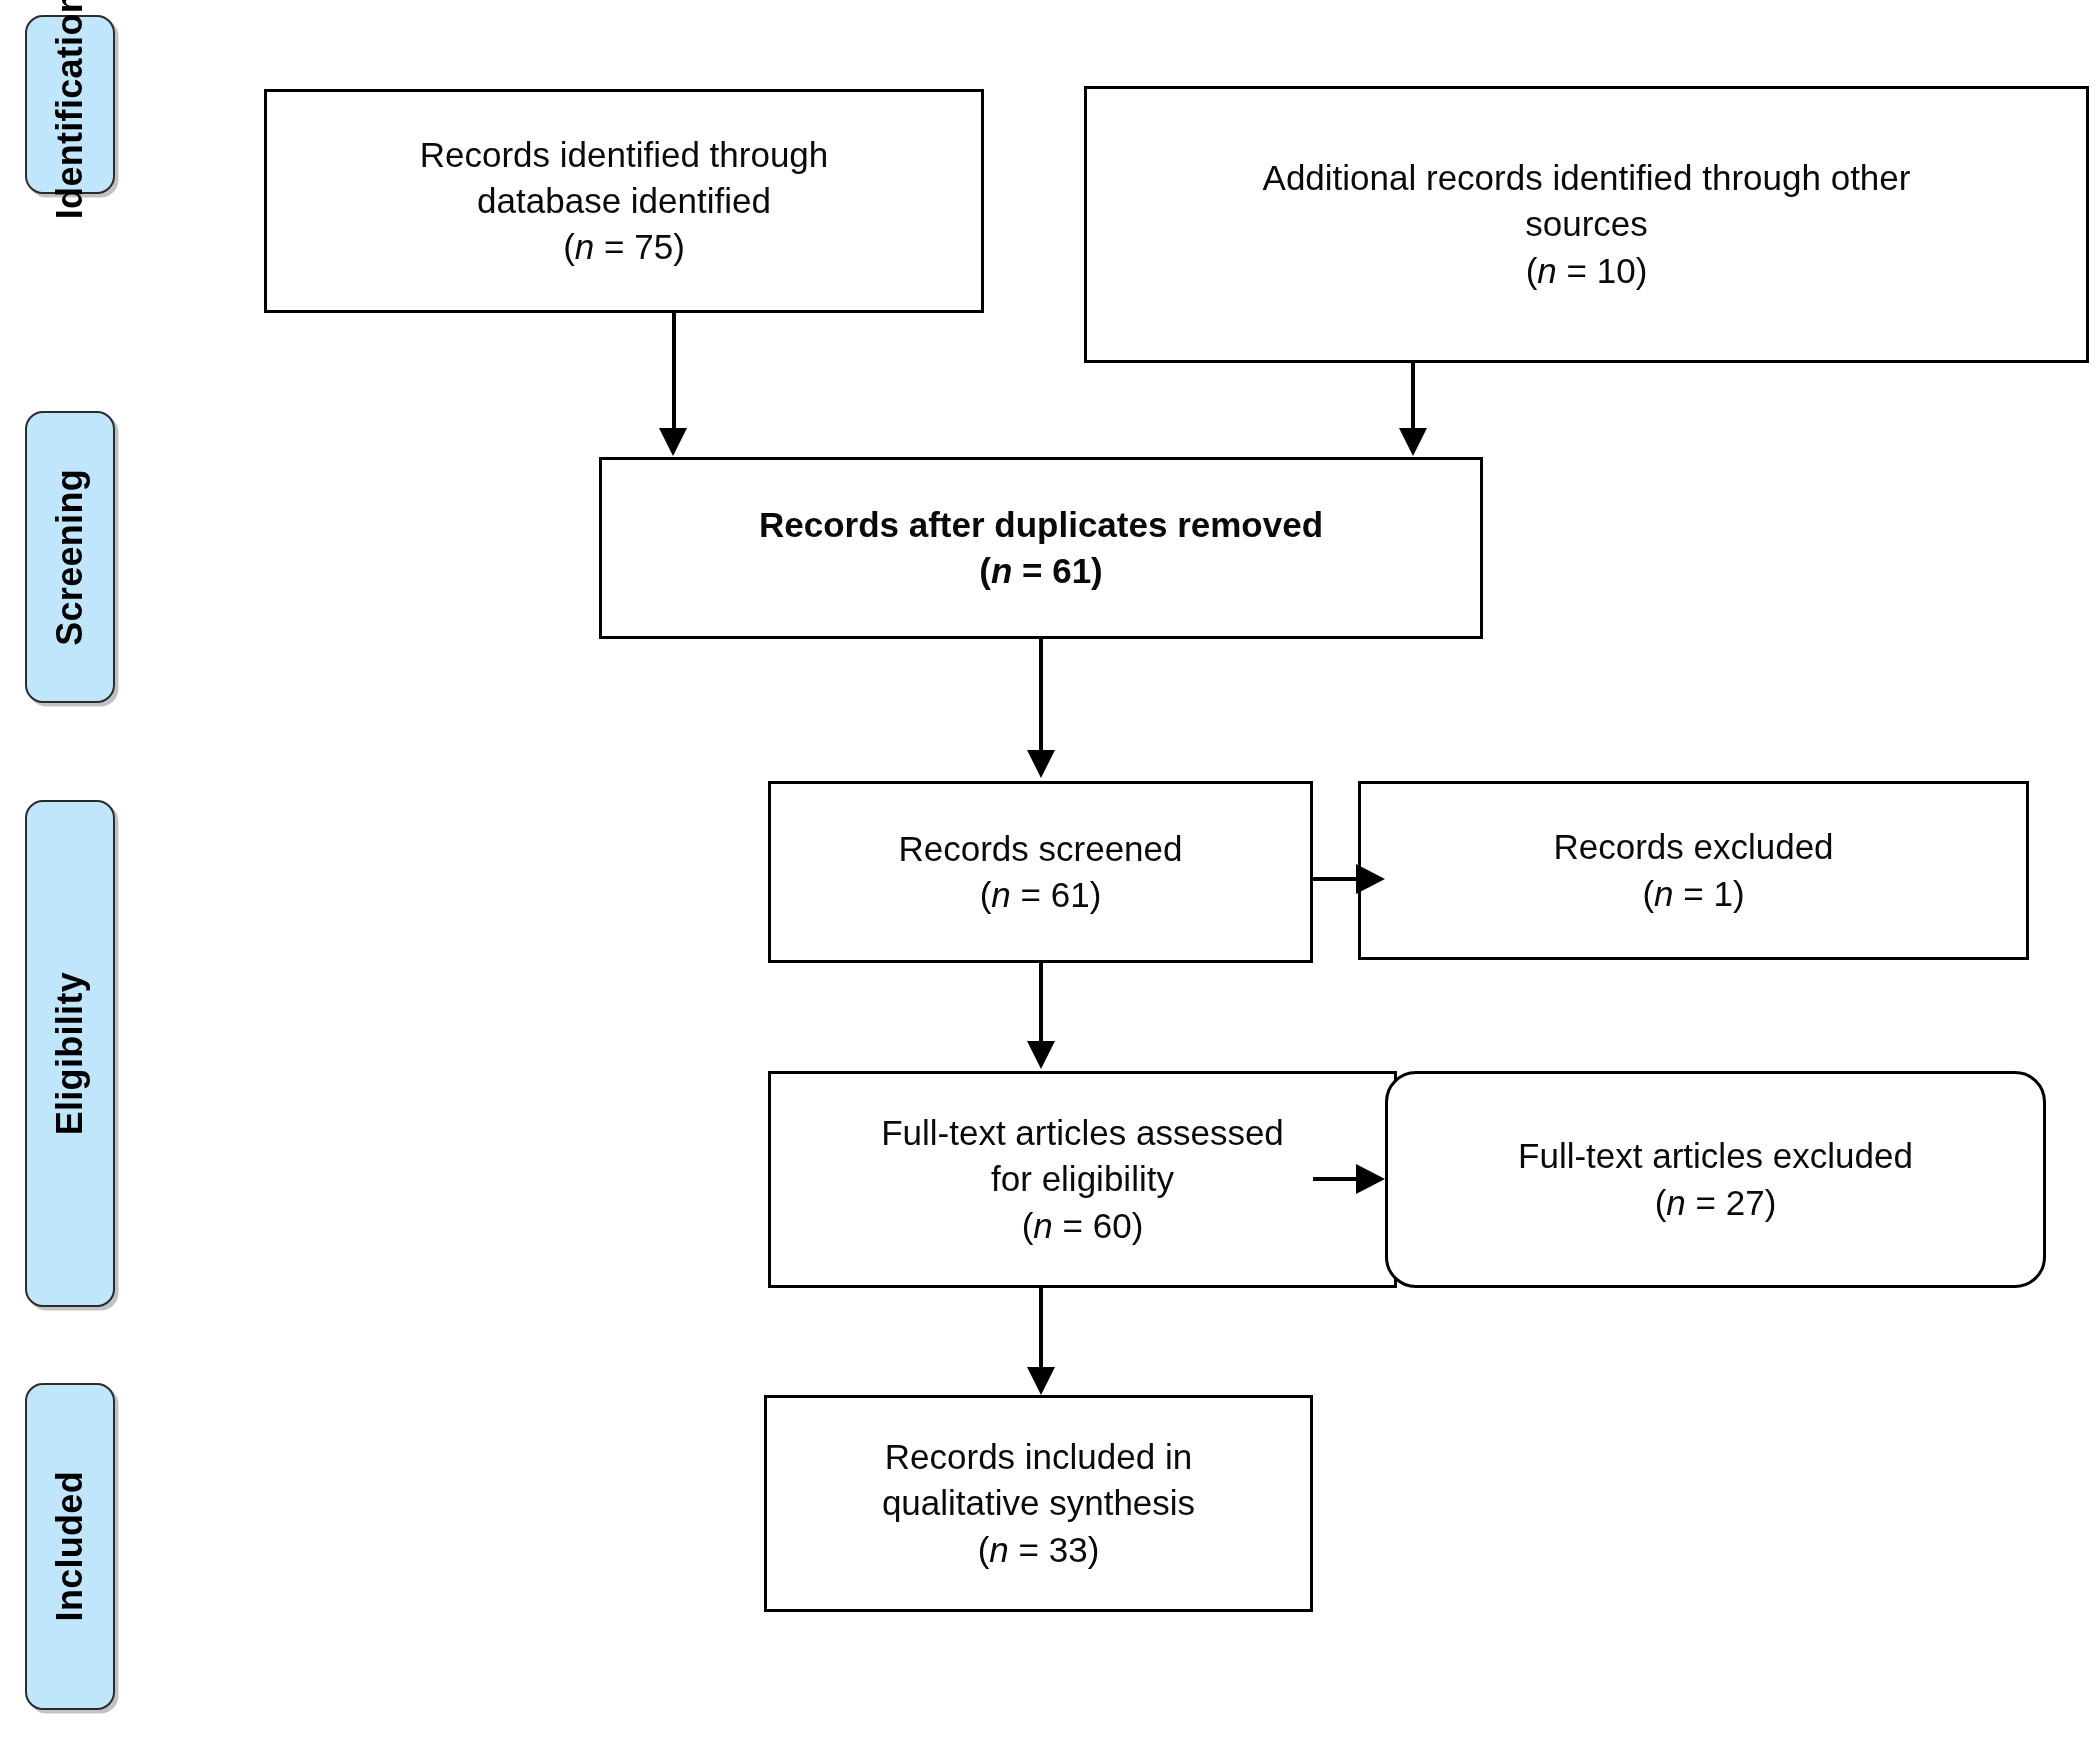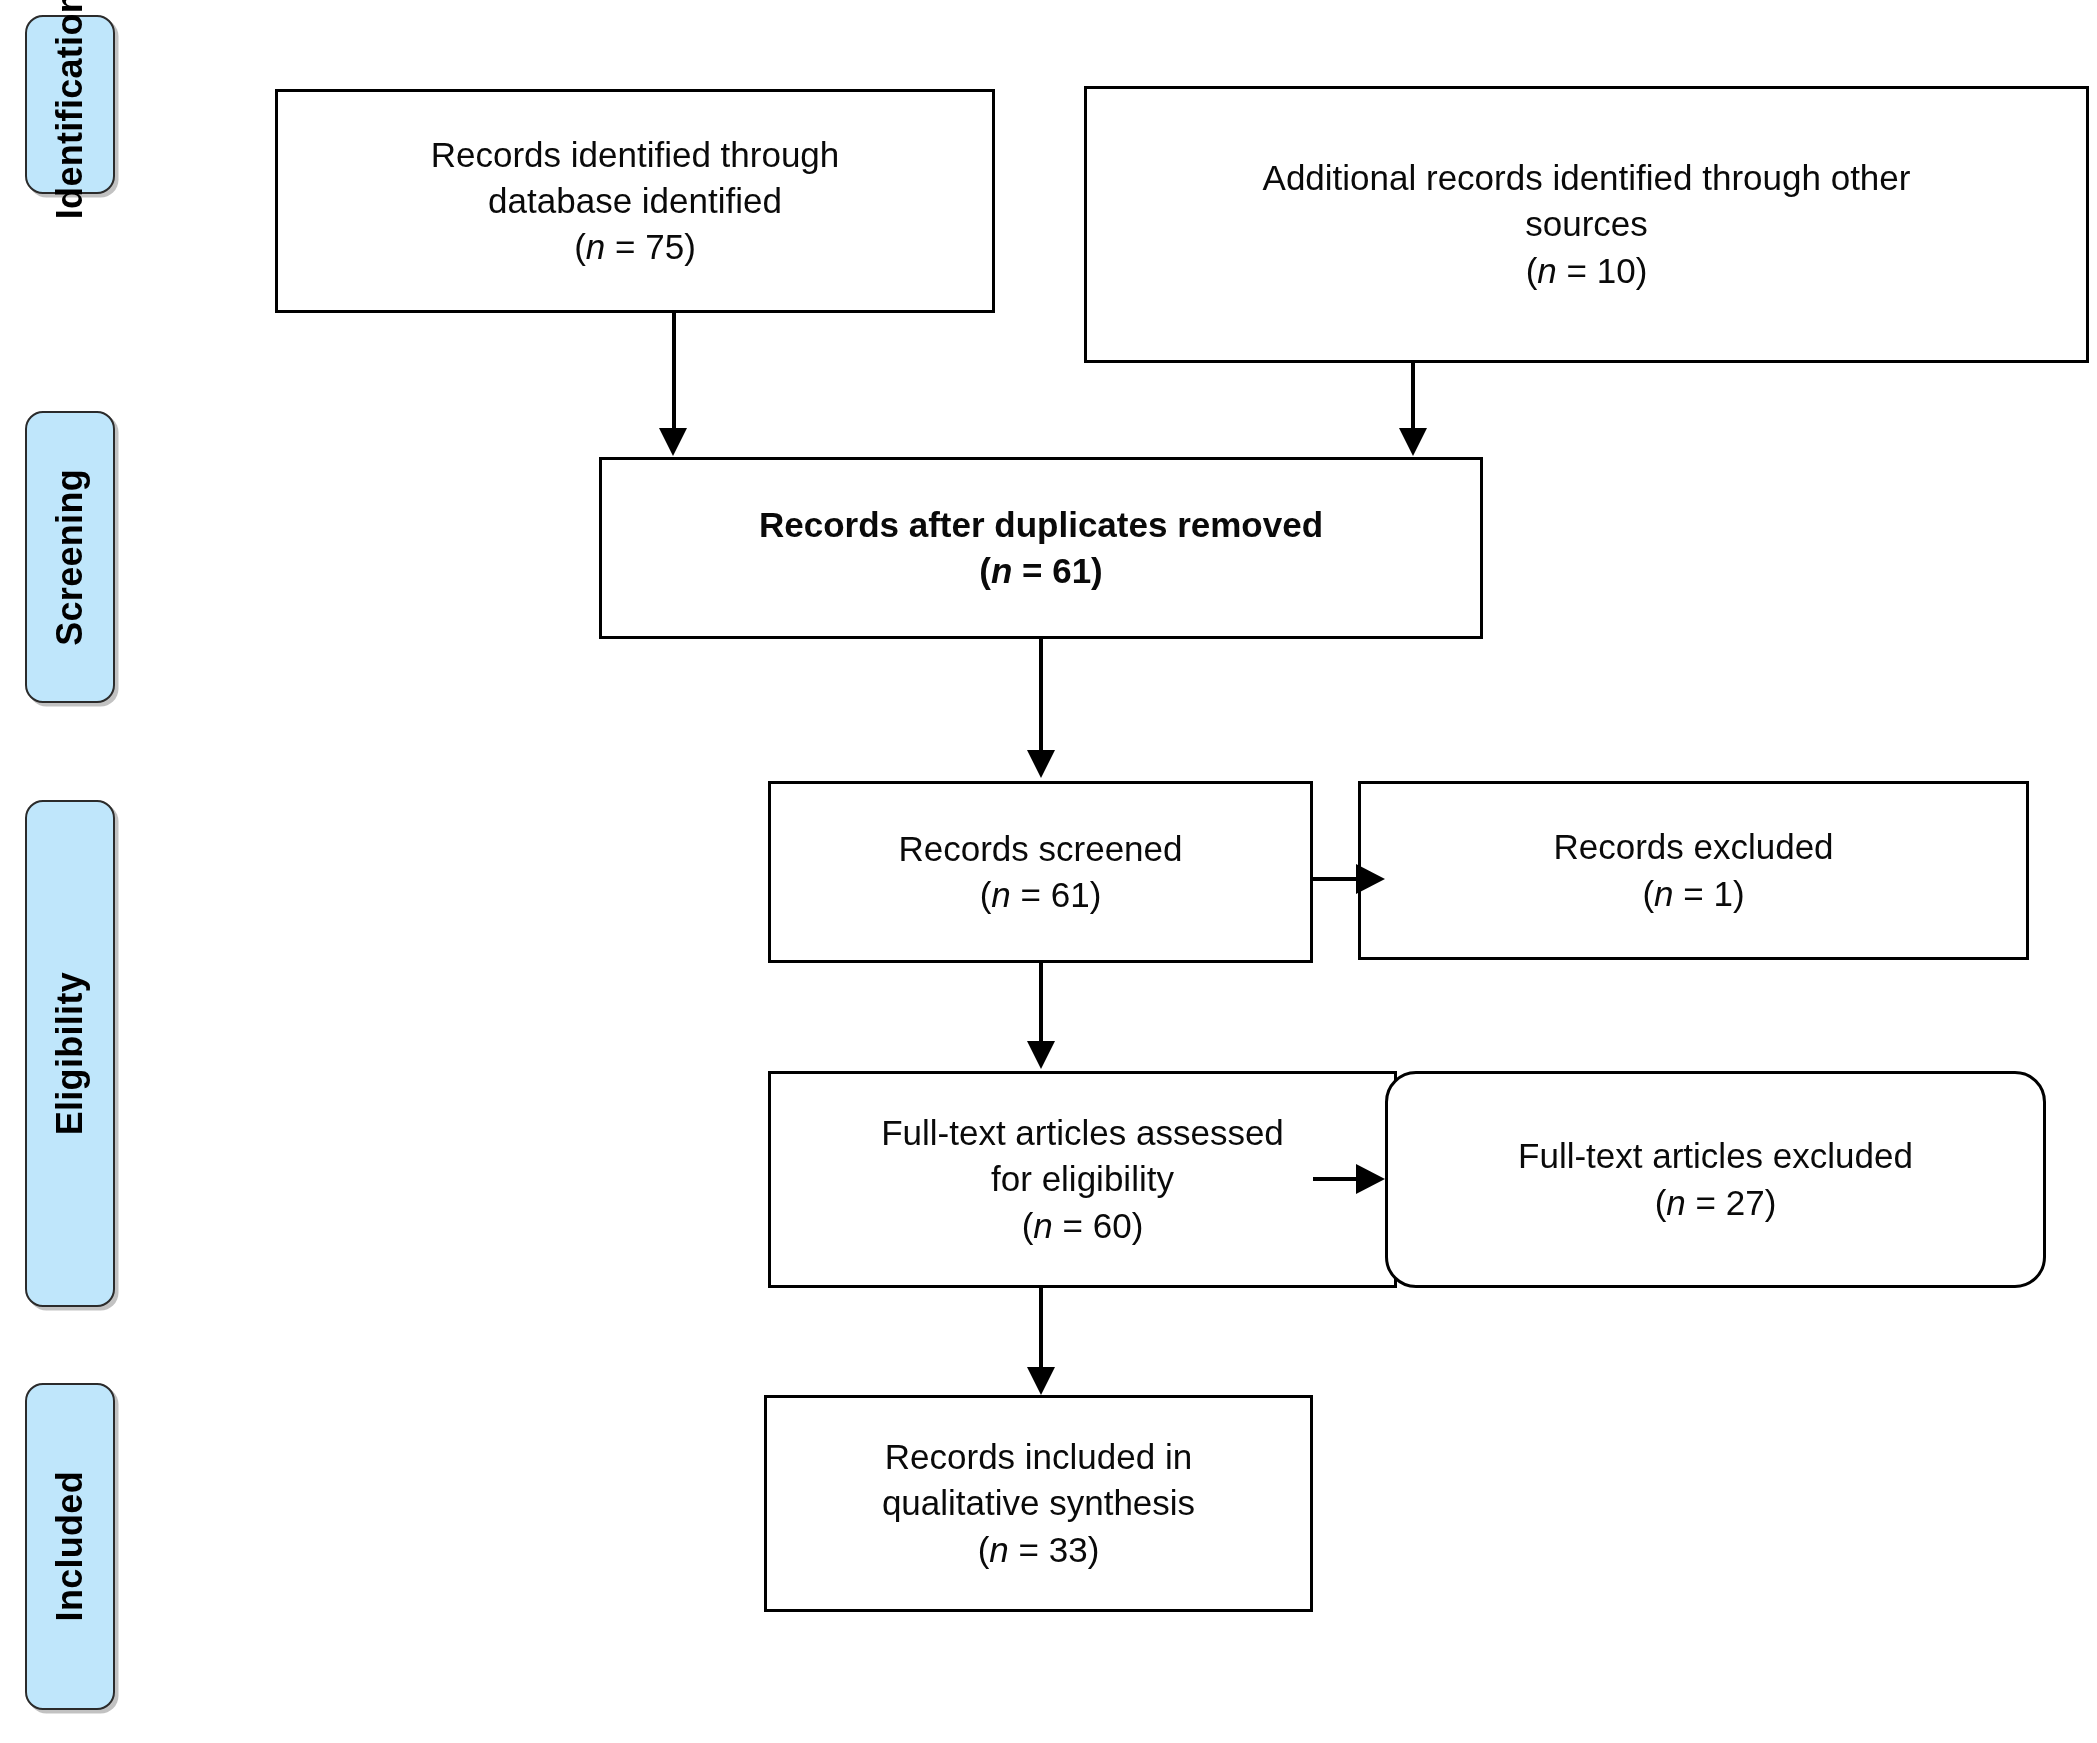--- a/index.html
+++ b/index.html
@@ -116,21 +116,21 @@
   </div>
 
   <div class="phase-label" style="left:25px; top:800px; width:90px; height:507px;">
     <span class="phase-text">Eligibility</span>
   </div>
 
   <div class="phase-label" style="left:25px; top:1383px; width:90px; height:327px;">
     <span class="phase-text">Included</span>
   </div>
 
-  <div class="flow-box" style="left:275px; top:89px; width:720px; height:224px;">
+  <div class="flow-box" style="left:264px; top:89px; width:720px; height:224px;">
     <div class="box-line">Records identified through</div>
     <div class="box-line">database identified</div>
     <div class="box-count"><span>(<span class="n-italic">n</span>&nbsp;=&nbsp;75)</span></div>
   </div>
 
   <div class="flow-box" style="left:1084px; top:86px; width:1005px; height:277px;">
     <div class="box-line">Additional records identified through other</div>
     <div class="box-line">sources</div>
     <div class="box-count"><span>(<span class="n-italic">n</span>&nbsp;=&nbsp;10)</span></div>
   </div>

